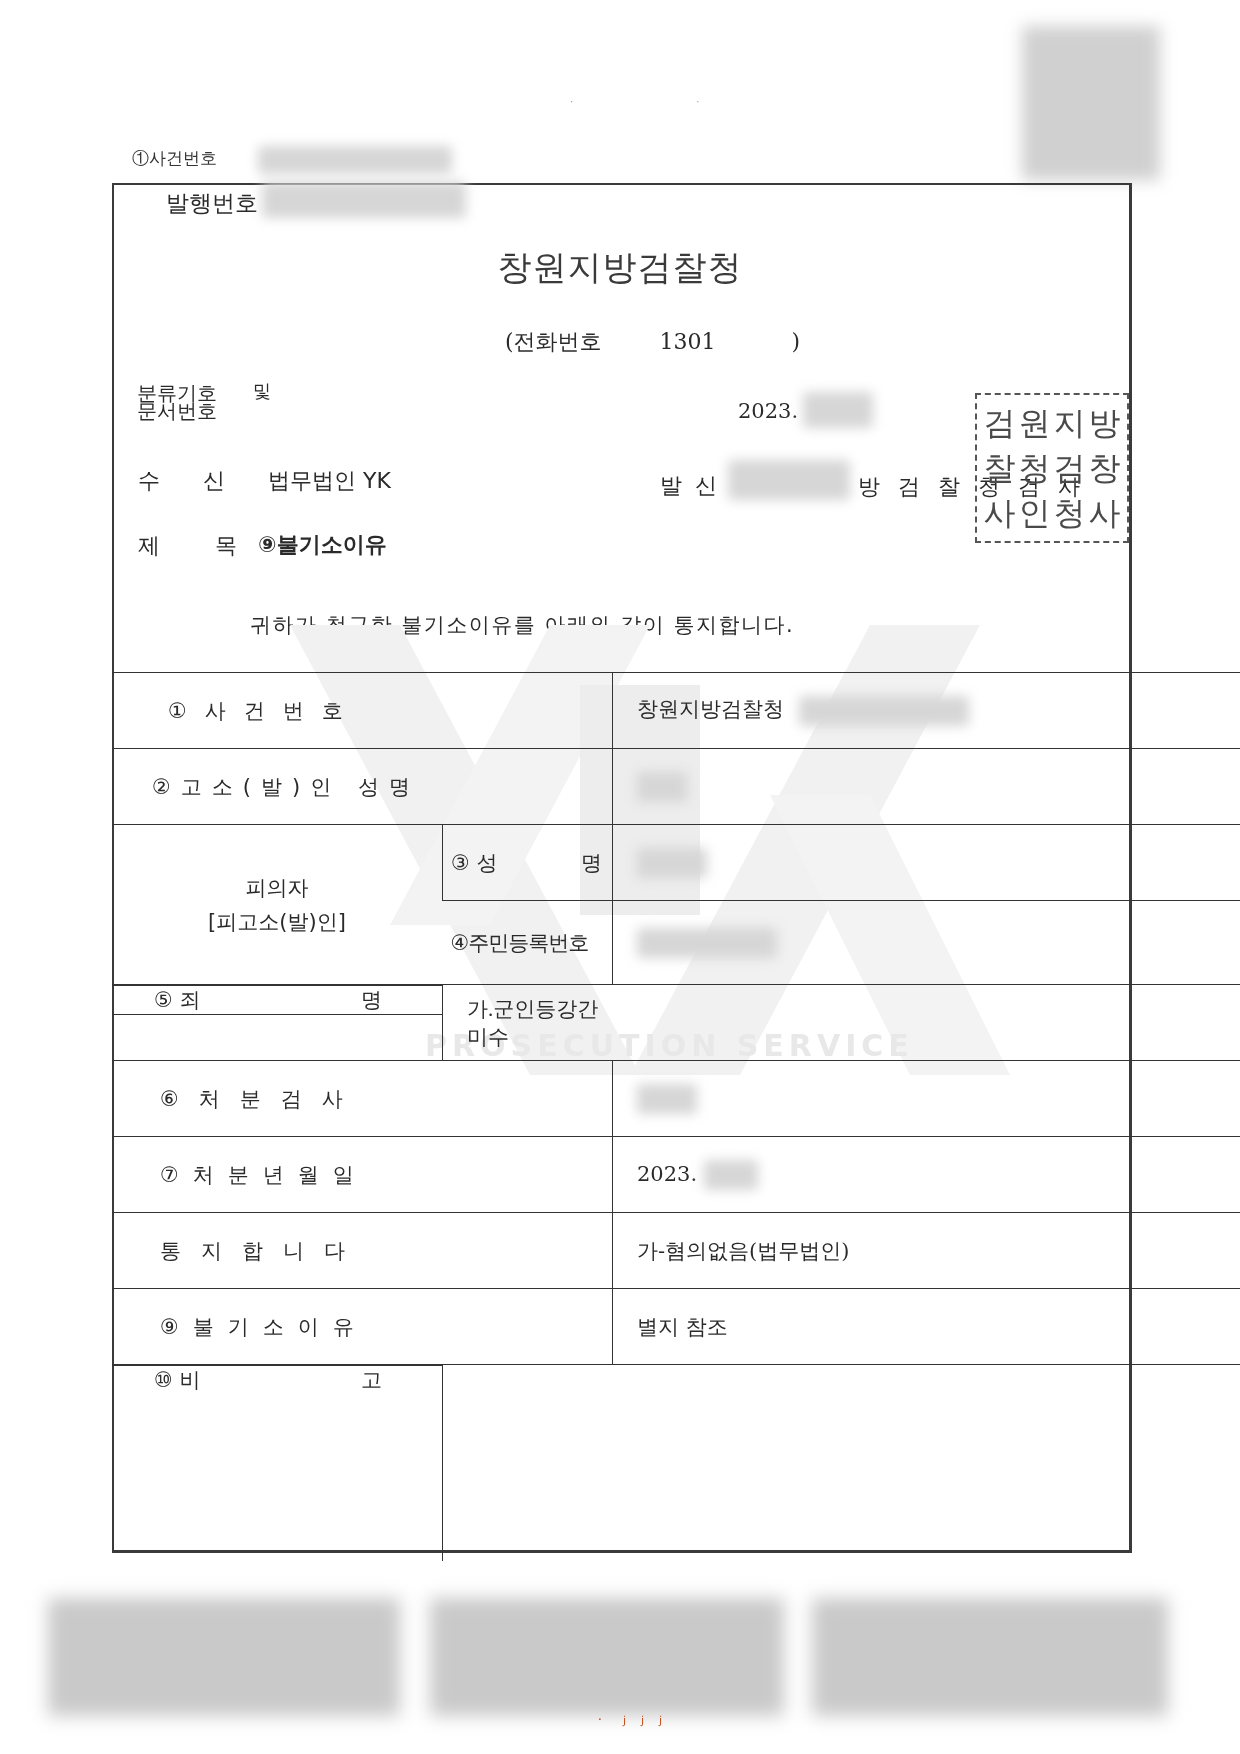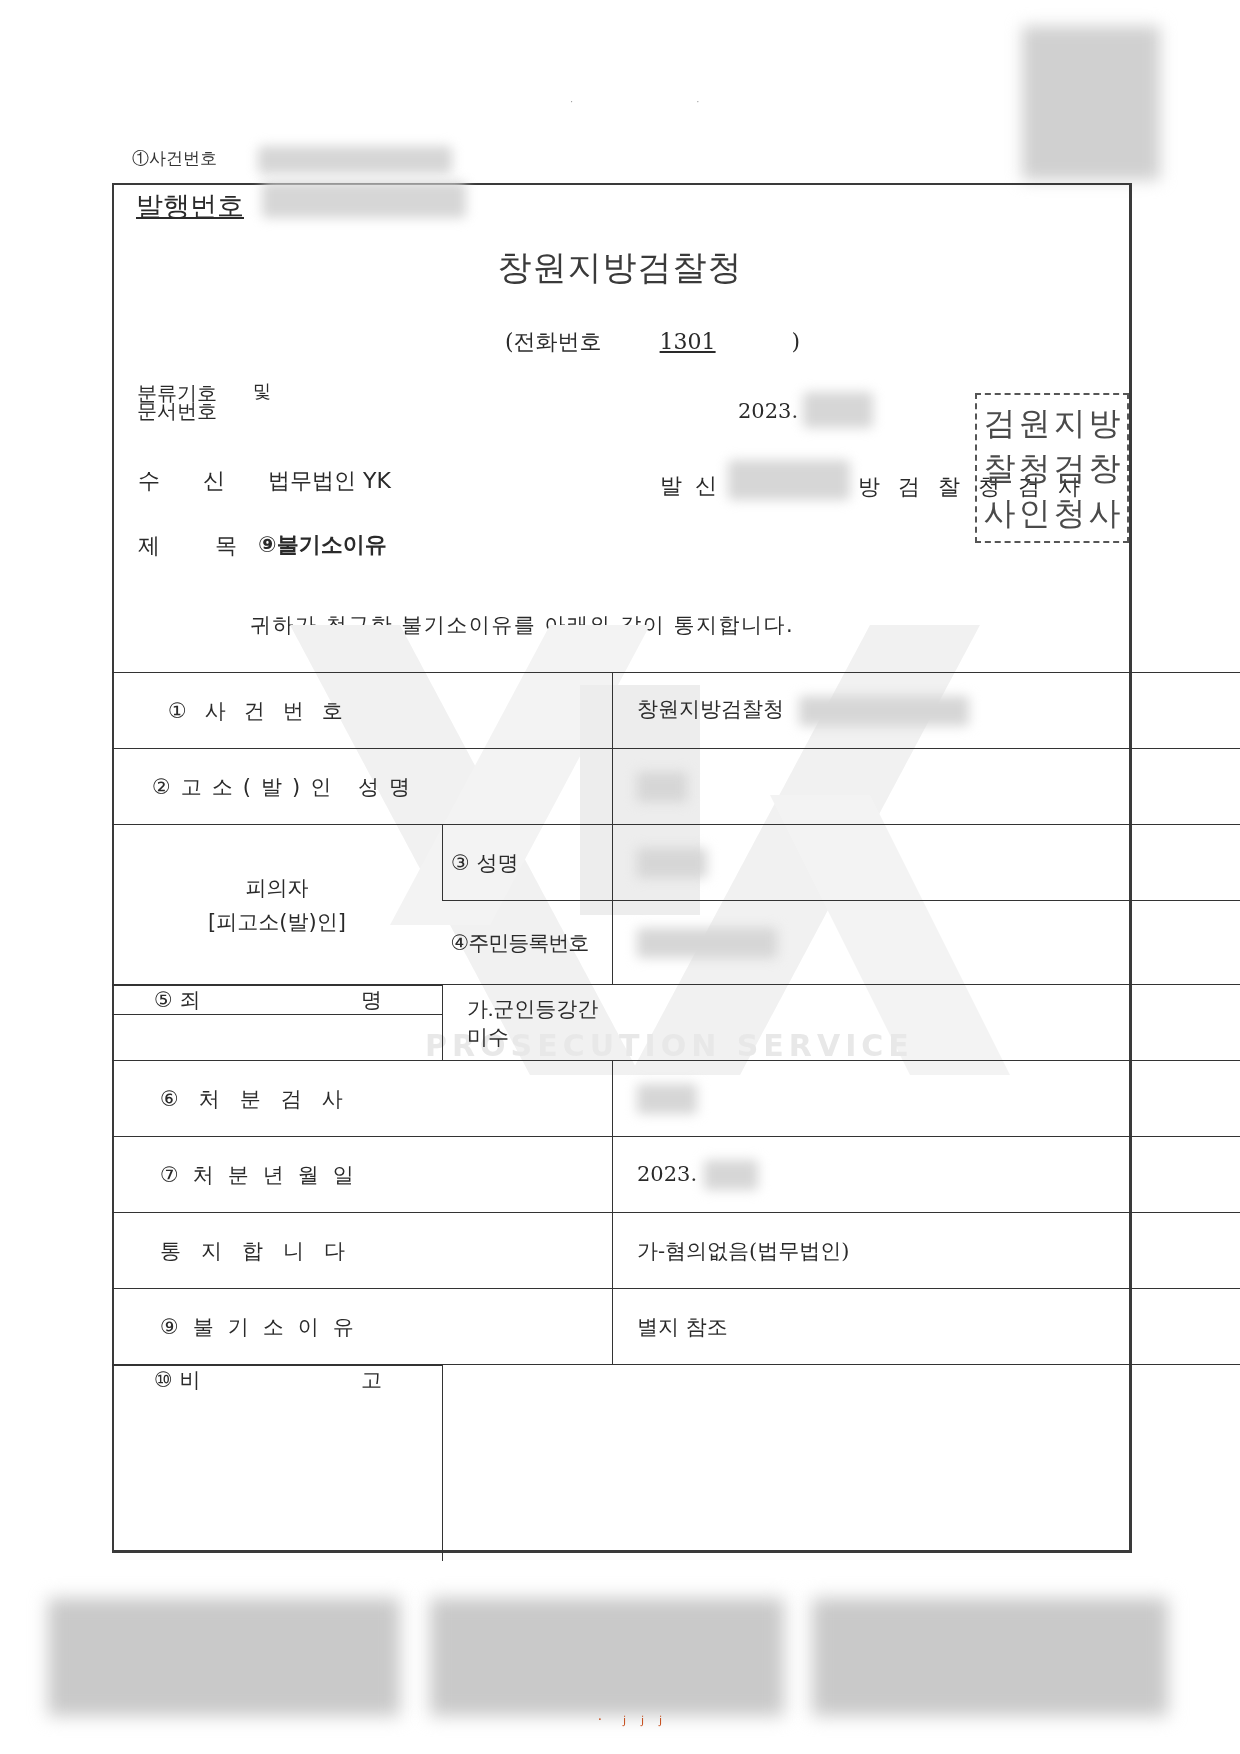--- a/index.html
+++ b/index.html
@@ -9,26 +9,26 @@
   .redact { position: absolute; background: #d6d6d6; filter: blur(6px); border-radius: 4px; }
 
   .top-blur { position: absolute; left: 1022px; top: 26px; width: 138px; height: 154px; background: #d0d0d0; filter: blur(8px); }
   .specks { position: absolute; left: 570px; top: 96px; font-size: 10px; color: #999; letter-spacing: 60px; }
 
   .doc-check { position: absolute; left: 132px; top: 147px; font-size: 17px; color: #333; }
   .doc-check-redact { left: 258px; top: 146px; width: 194px; height: 28px; }
 
   .frame { position: absolute; left: 112px; top: 183px; width: 1020px; height: 1370px; border: 2.5px solid #3a3a3a; border-right-width: 3px; border-bottom-width: 3px; }
 
-  .issue-no { position: absolute; left: 136px; top: 188px; font-size: 27px; text-decoration: underline; }
+  .issue-no { position: absolute; left: 166px; top: 188px; font-size: 23px; }
   .issue-no-redact { left: 262px; top: 182px; width: 204px; height: 36px; }
 
   .agency-title { position: absolute; left: 0; width: 1240px; top: 245px; text-align: center; font-size: 34px; letter-spacing: 1px; font-family: "DejaVu Sans", sans-serif; font-weight: 300; color: #3a3a3a; }
   .phone { position: absolute; left: 505px; top: 327px; font-size: 22px; }
-  .phone .num { margin-left: 58px; text-decoration: underline; }
+  .phone .num { margin-left: 58px; }
   .phone .close { margin-left: 76px; }
 
   .classify { position: absolute; left: 137px; top: 384px; font-size: 20px; line-height: 18px; font-family: "DejaVu Sans", sans-serif; }
   .classify .and { position: absolute; left: 116px; top: -2px; font-size: 18px; }
 
   .date-top { position: absolute; left: 738px; top: 399px; font-size: 21px; }
   .date-top-redact { left: 803px; top: 392px; width: 70px; height: 36px; }
 
   .label-sp { position: absolute; font-size: 22px; font-family: "DejaVu Sans", sans-serif; }
   .recv-label { left: 138px; top: 466px; word-spacing: 36px; }
@@ -140,21 +140,21 @@
     <td class="val">
       <span class="cell-redact" style="width:50px;height:30px"></span>
     </td>
   </tr>
   <tr style="height:76px">
     <td rowspan="2" class="sub-lab">
       <div>피의자</div>
       <div>[피고소(발)인]</div>
     </td>
     <td class="sub-lab2">
-      <div style="display:flex;justify-content:flex-start;padding-right:10px">
+      <div style="display:flex;justify-content:space-between;padding-right:10px">
         <span><span>③</span> <span>성</span></span>
         <span>명</span>
       </div>
     </td>
     <td class="val">
       <span class="cell-redact" style="width:70px;height:30px"></span>
     </td>
   </tr>
   <tr style="height:84px">
     <td class="sub-lab2" style="letter-spacing:-1px">④주민등록번호</td>

